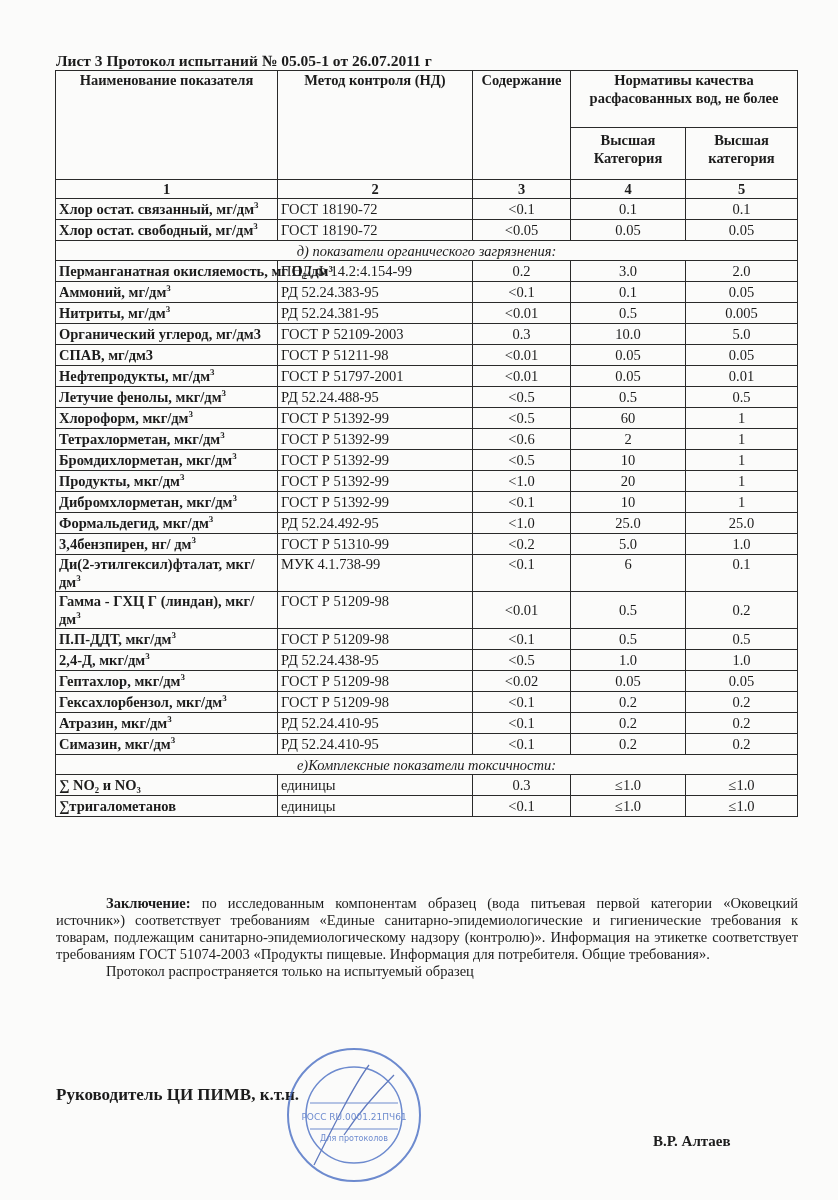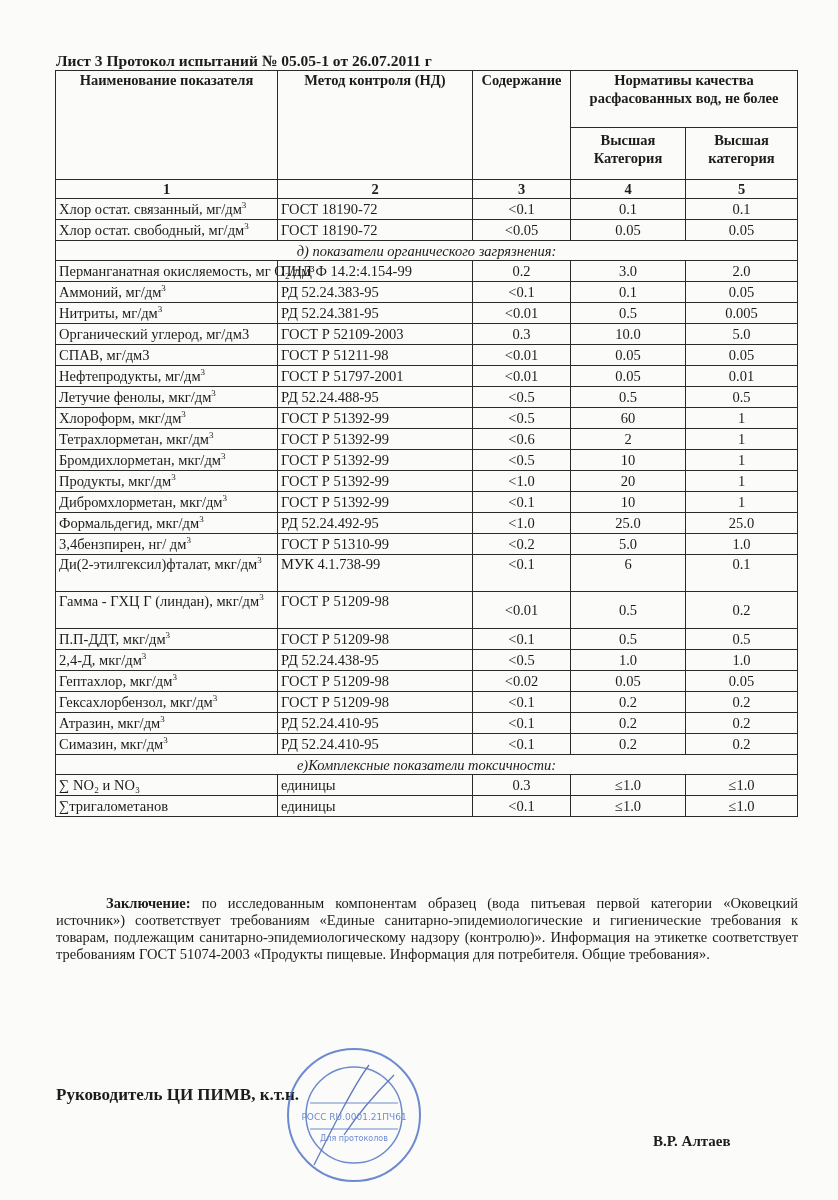--- a/index.html
+++ b/index.html
@@ -4,21 +4,21 @@
 <style>
   html, body { margin:0; padding:0; }
   body { width:838px; height:1200px; background:#fbfbfa; position:relative; overflow:hidden;
          font-family:"Liberation Serif", "DejaVu Serif", serif; color:#1c1c1c; }
   .title { position:absolute; left:56px; top:52px; font-size:15.5px; font-weight:bold; white-space:nowrap; }
   table.main { position:absolute; left:55px; top:70px; width:742px; border-collapse:collapse; table-layout:fixed; }
   table.main td, table.main th { border:1.4px solid #2a2a2a; padding:0 3px; font-size:14.5px; line-height:18px; }
   th { font-weight:bold; vertical-align:top; text-align:center; font-size:14px; }
   .hdr-big { font-size:15px; line-height:21px; padding-top:6px; }
   .num th { vertical-align:middle; height:16px; line-height:16px; }
-  td.c1 { text-align:left; white-space:nowrap; }
+  td.c1 { text-align:left; white-space:nowrap;font-weight:bold; }
   td.c2 { text-align:left; white-space:nowrap; }
   td.c3, td.c4, td.c5 { text-align:center; }
   tr.r td { height:20px; }
   tr.tall td { height:36px; }
   td.sec { text-align:center; font-style:italic; height:19px; font-size:14.5px; }
   td.tiny { font-size:8px; }
   td.center2 { text-align:left; }
   sup { font-size:9px; line-height:0; }
   .concl { position:absolute; left:56px; top:895px; width:742px; font-size:14.5px; line-height:17px; text-align:justify; }
   .concl p { margin:0; }
@@ -246,20 +246,21 @@
         <td class="c2 center2">единицы</td>
         <td class="c3">&lt;0.1</td>
         <td class="c4">≤1.0</td>
         <td class="c5">≤1.0</td>
       </tr>
     </tbody>
 </table>
 
 <div class="concl">
   <p class="ind"><b>Заключение:</b><span> по исследованным компонентам образец (вода питьевая первой категории «Оковецкий источник») соответствует требованиям «Единые санитарно-эпидемиологические и гигиенические требования к товарам, подлежащим санитарно-эпидемиологическому надзору (контролю)». Информация на этикетке соответствует требованиям ГОСТ 51074-2003 «Продукты пищевые. Информация для потребителя. Общие требования».</span></p>
+  <p class="ind">Протокол распространяется только на испытуемый образец</p>
 </div>
 
 <div class="signer">Руководитель ЦИ ПИМВ, к.т.н.</div>
 <div class="signee">В.Р. Алтаев</div>
 
 <svg class="stamp" viewBox="0 0 140 140">
   <g fill="none" stroke="#4a6fc4" stroke-width="2">
     <circle cx="70" cy="70" r="66"></circle>
     <circle cx="70" cy="70" r="48" stroke-width="1.5"></circle>
     <line x1="26" y1="58" x2="114" y2="58" stroke-width="1.2"></line>

